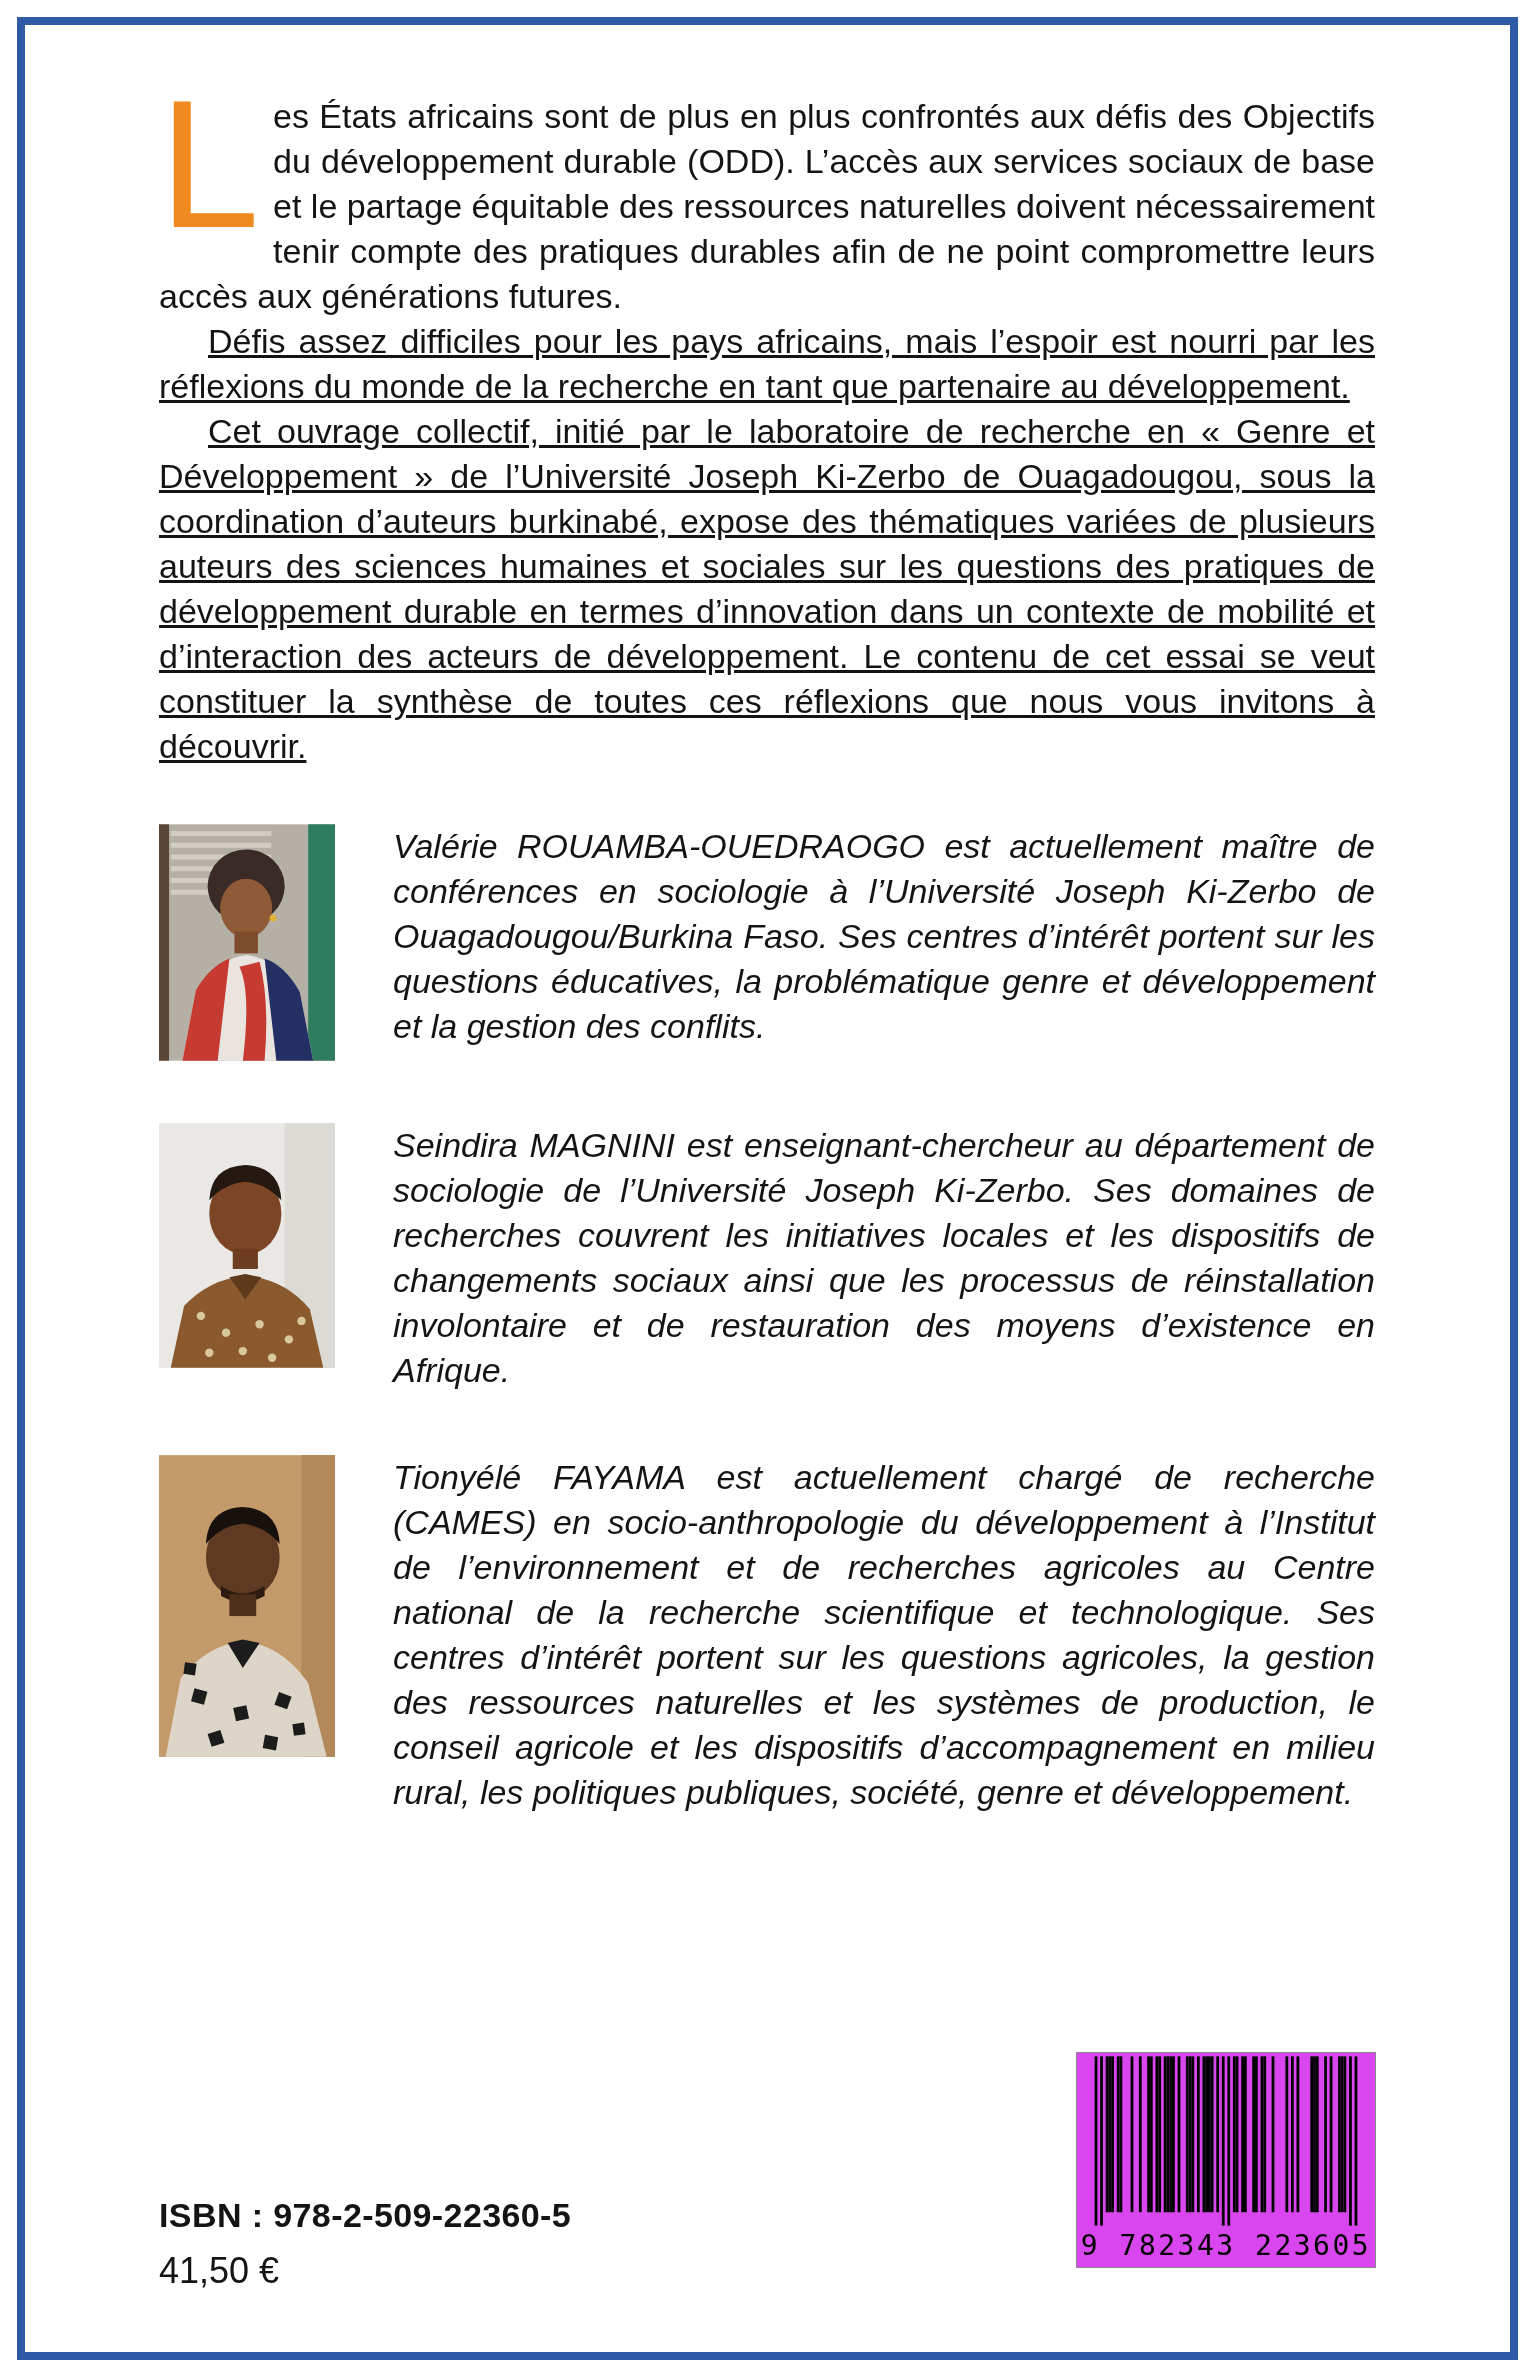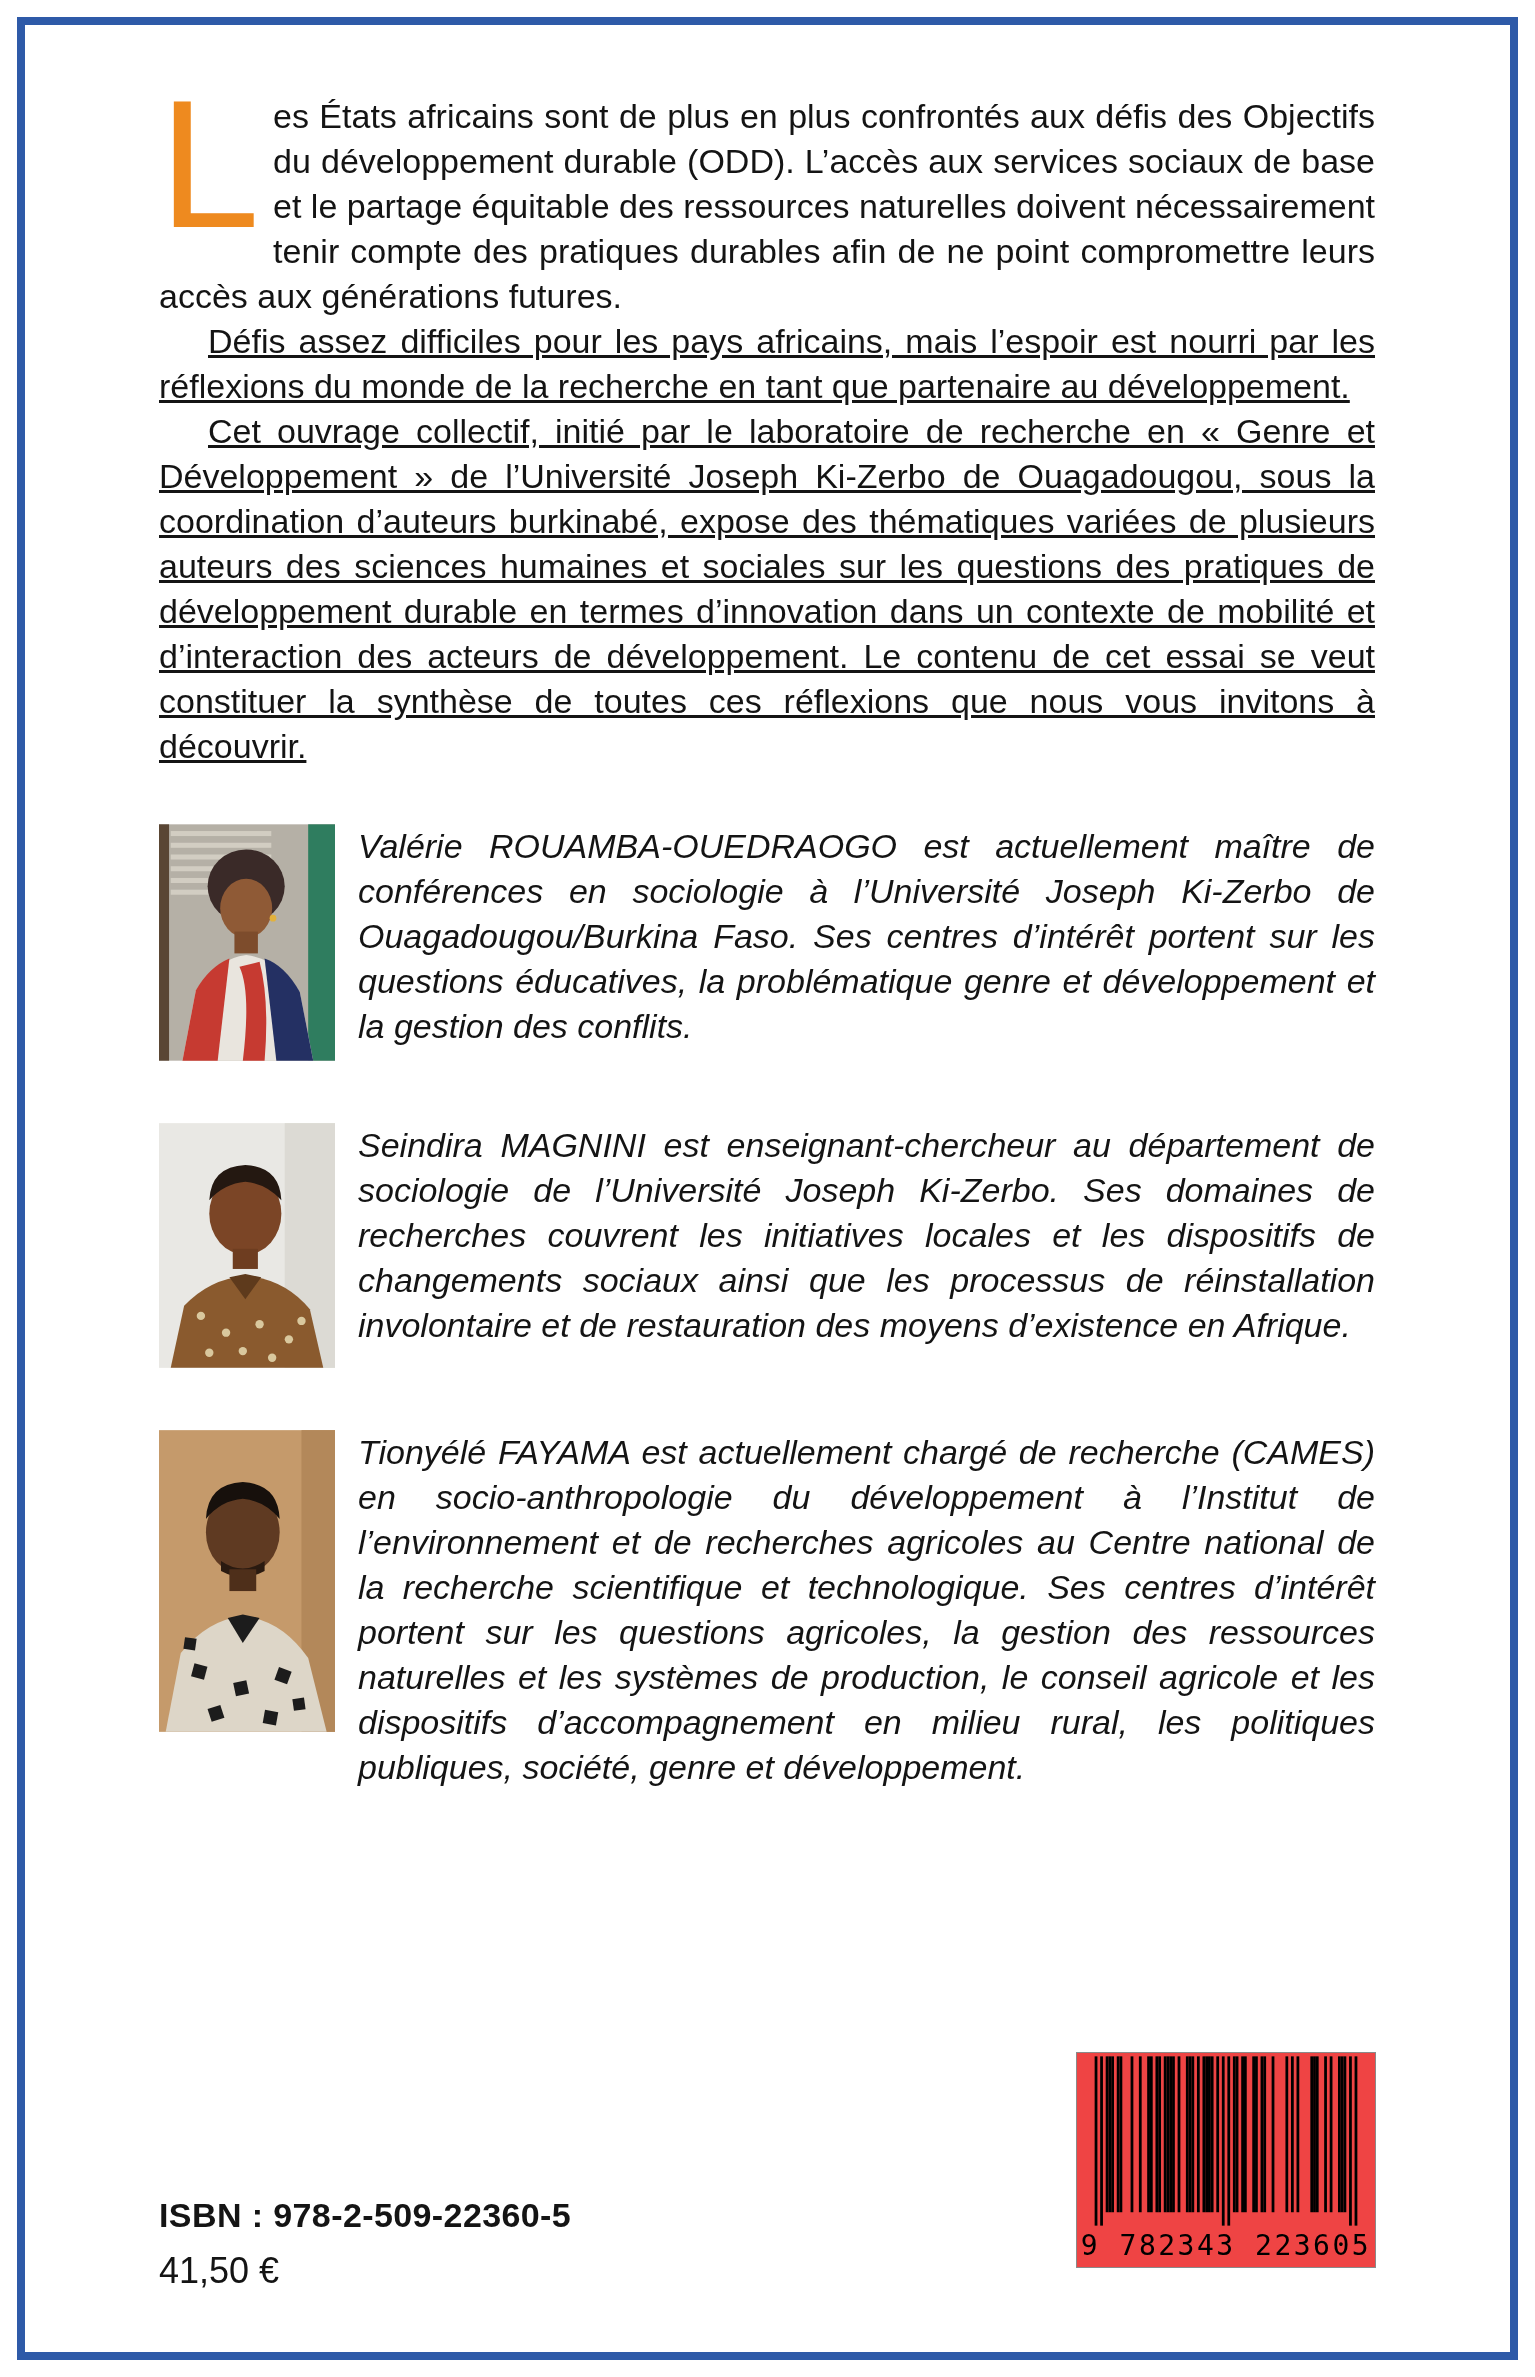--- a/index.html
+++ b/index.html
@@ -21,42 +21,42 @@
   .para.indent { text-indent:49px;text-decoration:underline; }
 
   .dropcap {
     float:left;
     font-size:181px; line-height:134px;
     color:#ee8a1f;
     margin:3.4px 13.4px 0 0;
   }
 
   .bios { margin-top:55px; }
-  .bio { display:flex; gap:23px; margin-top:62px; }
+  .bio { display:flex; gap:58px; margin-top:62px; }
   .bio:first-child { margin-top:0; }
   .bio-photo { flex:0 0 176px; }
   .bio-photo svg { display:block; }
   .bio-text {
     flex:1; font-style:italic; text-align:justify;
     font-size:34px; line-height:45px;
   }
 
   .isbn {
     position:absolute; left:159px; top:2196px;
     font-size:34px; font-weight:bold; letter-spacing:0.4px;
   }
   .price {
     position:absolute; left:159px; top:2250px;
     font-size:36px;
   }
 
   .barcode-box {
     position:absolute; left:1076px; top:2052px;
     width:300px; height:216px; box-sizing:border-box;
-    background:#ef4444; border:0.8px solid #8a8a8a;
+    background:#d946ef; border:0.8px solid #8a8a8a;
     display:flex; flex-direction:column; align-items:center;
   }
   .barcode-box svg { flex:0 0 auto; }
   .barcode-digits {
     font-family:"DejaVu Sans Mono",monospace;
     font-size:28px; letter-spacing:2.5px; line-height:34px;
     color:#000; white-space:pre;
   }
 </style>
 </head>

